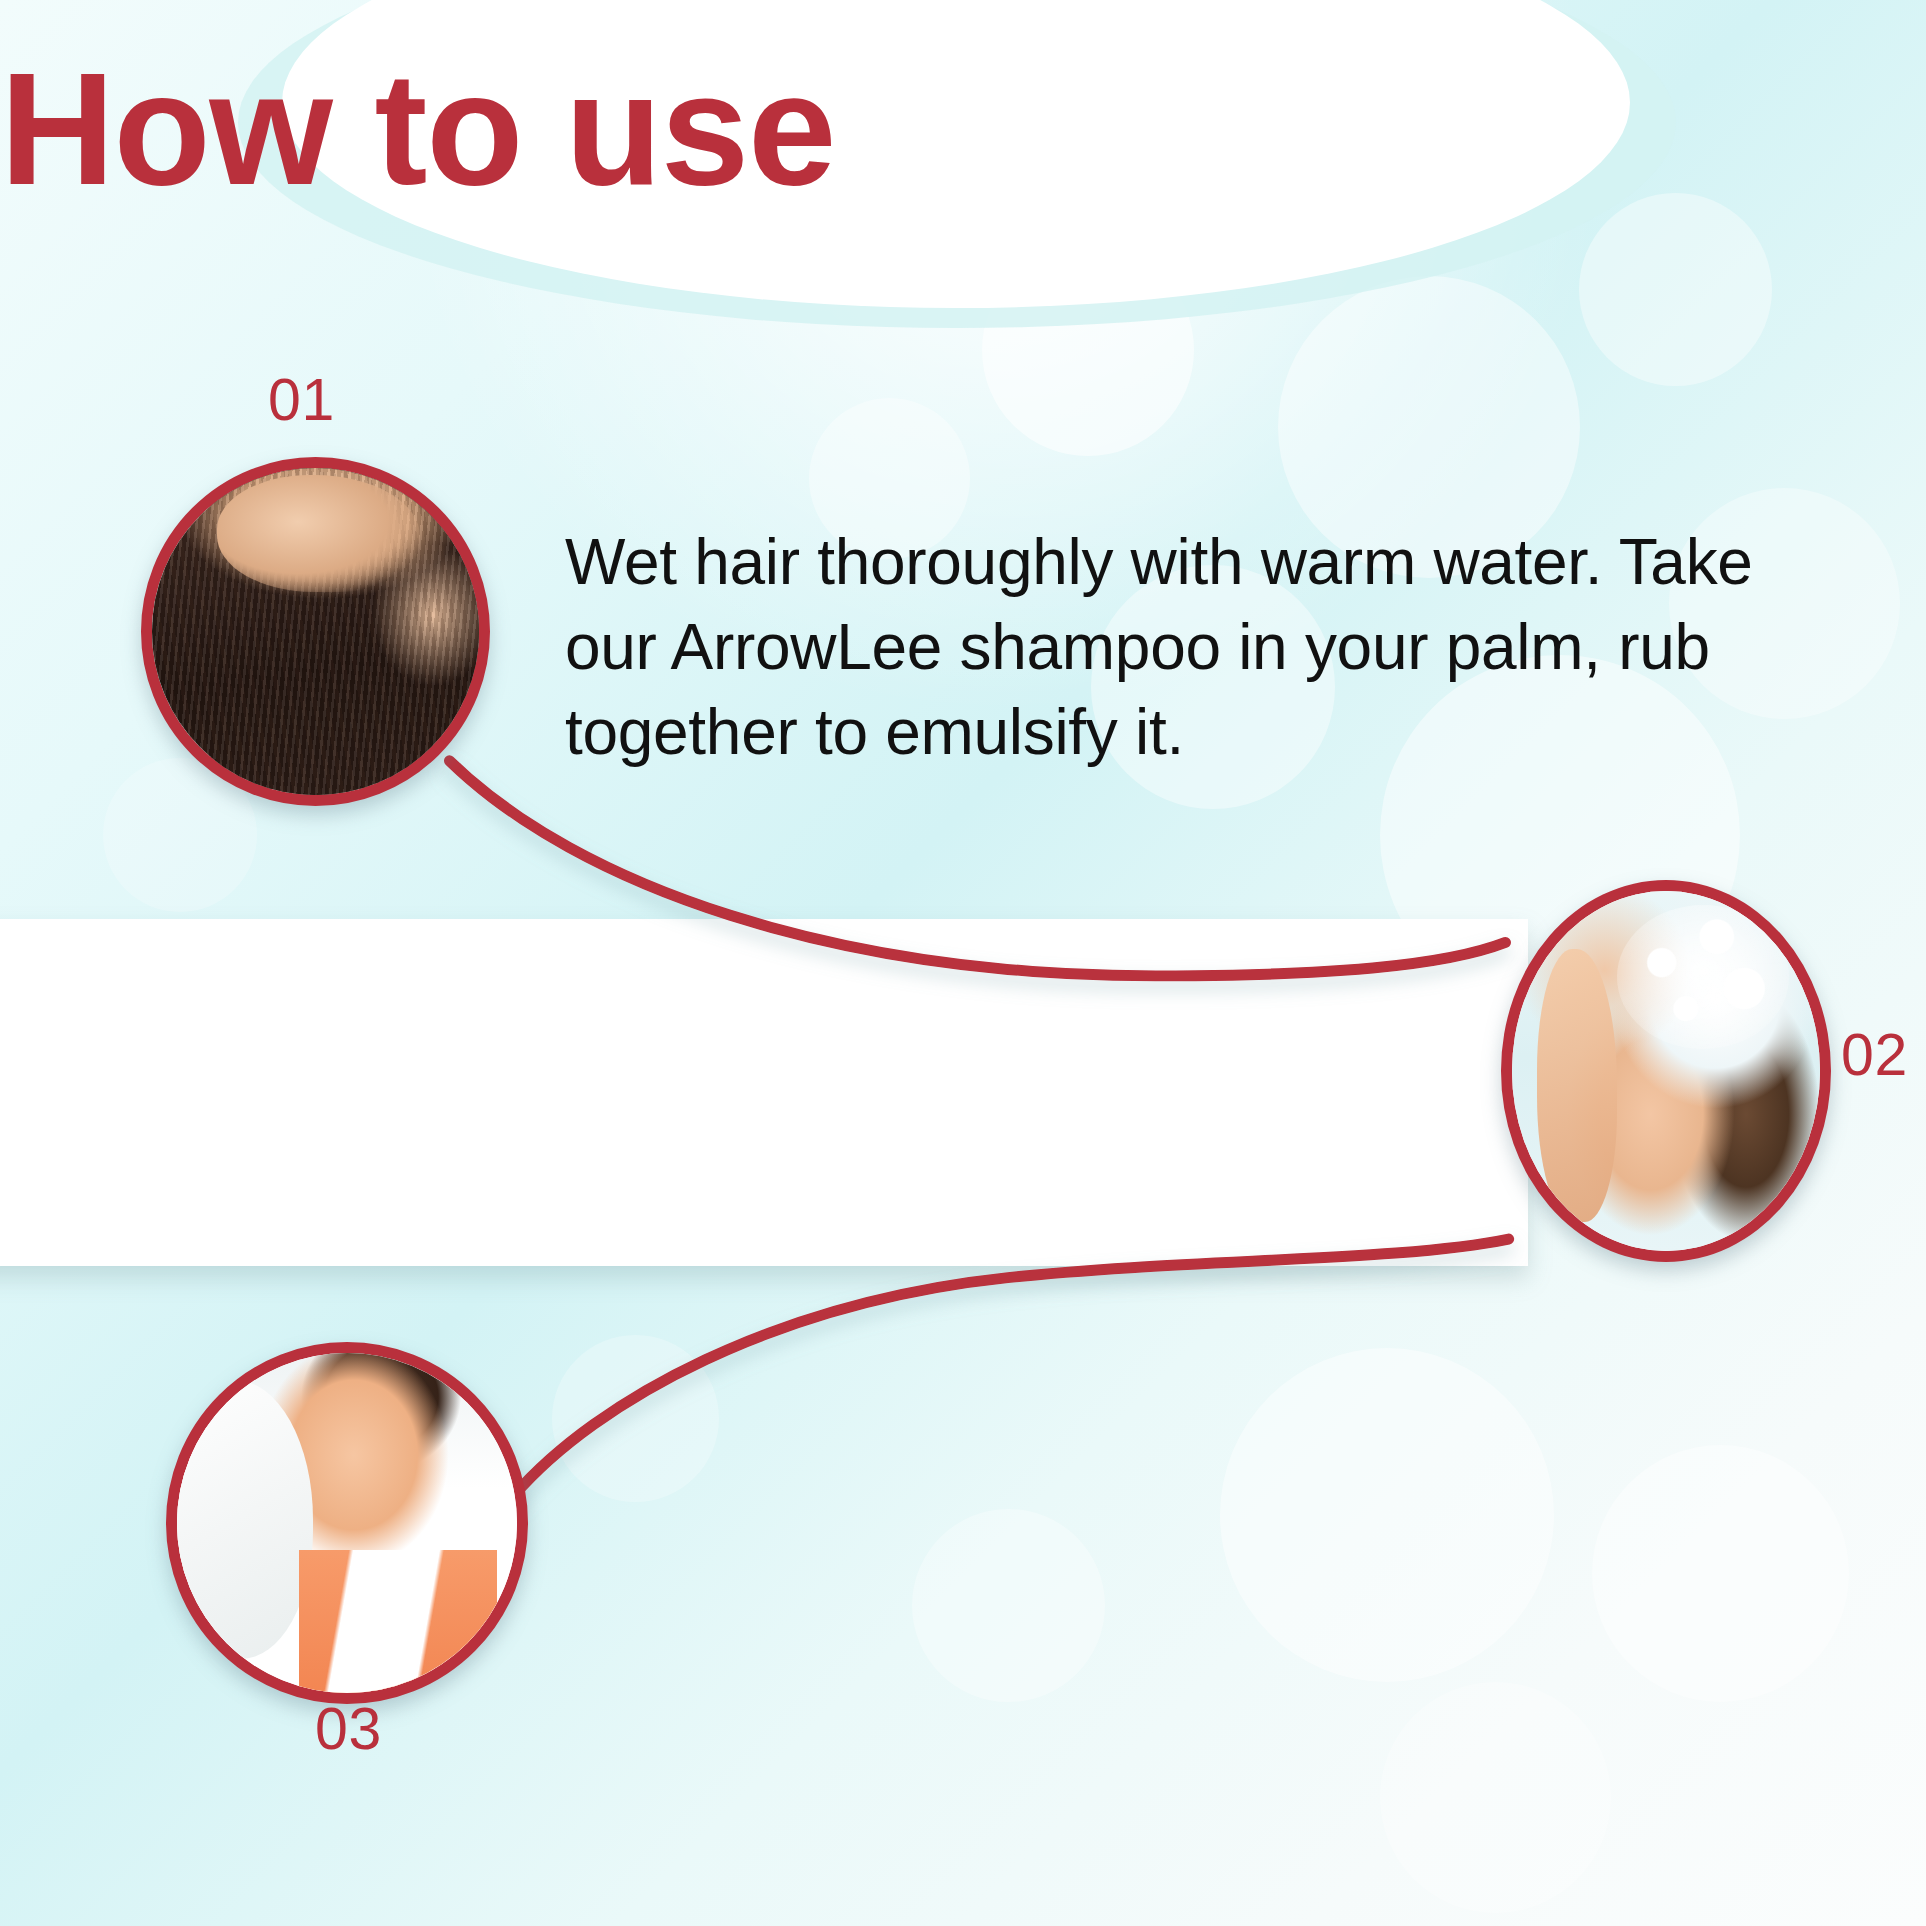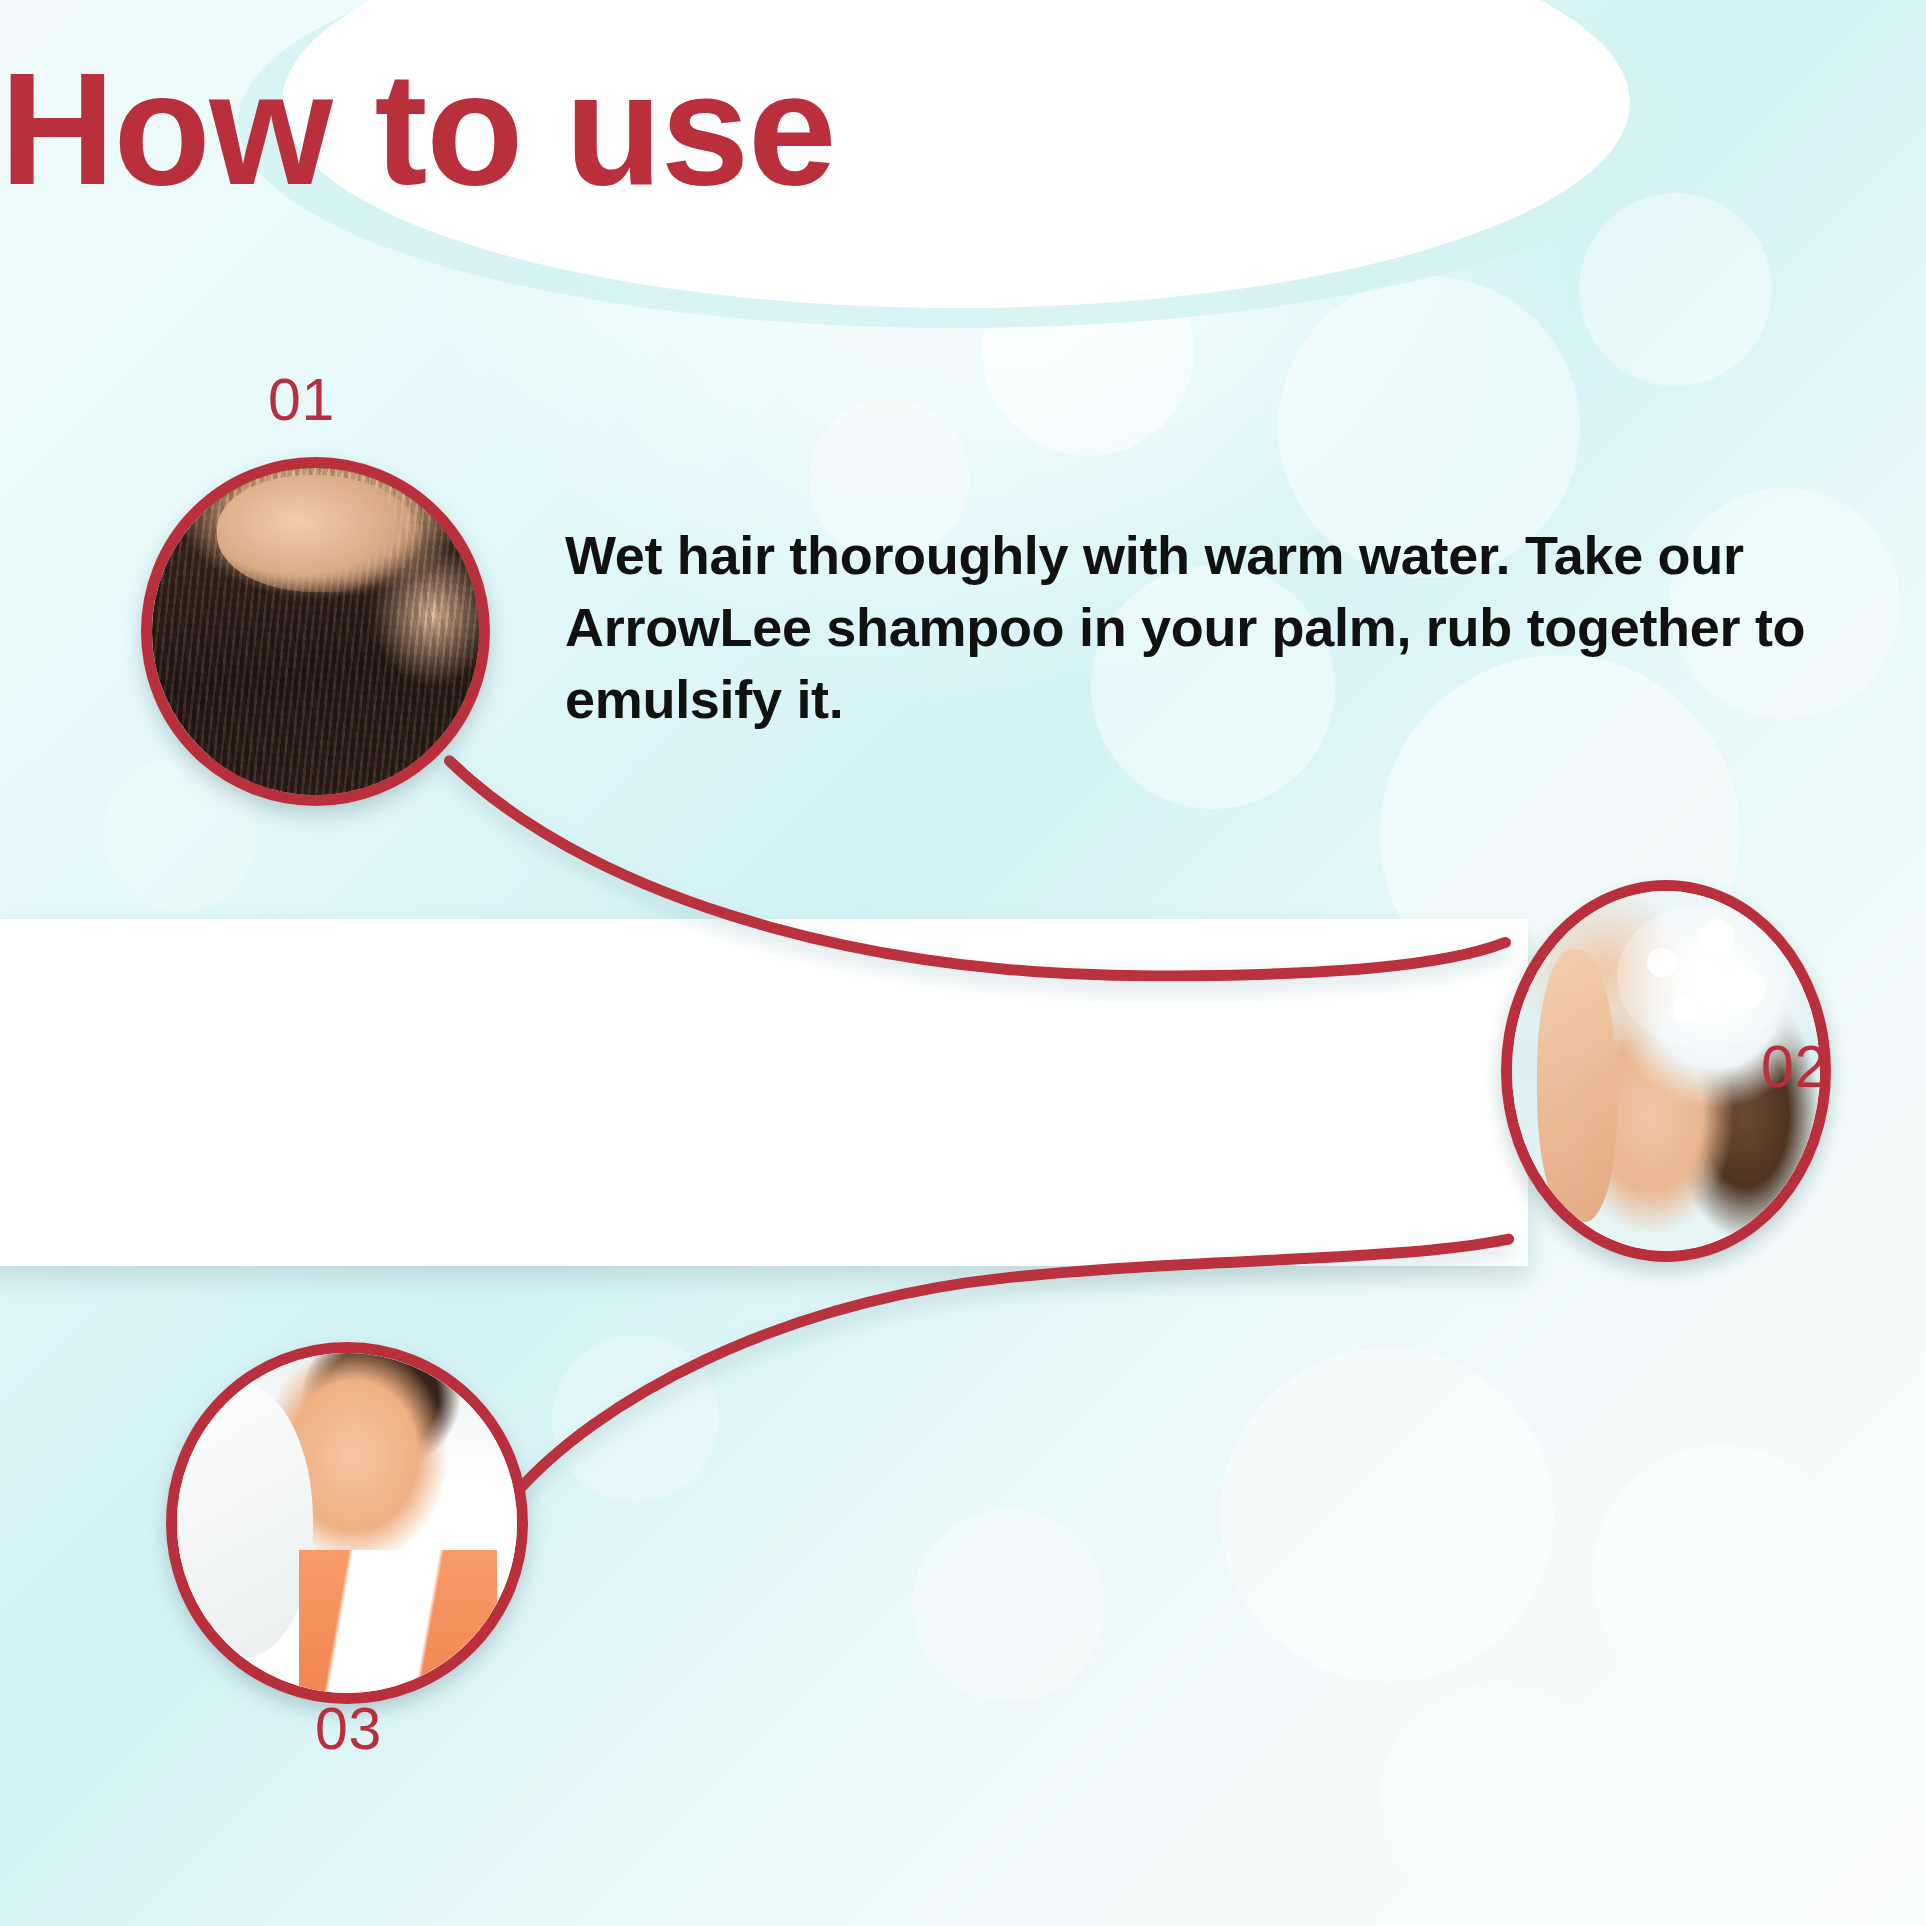--- a/index.html
+++ b/index.html
@@ -108,23 +108,23 @@
     font-weight: 400;
     line-height: 1;
     letter-spacing: 0.6px;
     text-align: right;
   }
 
   
   .body-text {
     position: absolute;
     color: #111111;
-    font-size: 54px;
+    font-size: 64px;
     line-height: 1.33;
-    font-weight: 700;
+    font-weight: 400;
     letter-spacing: -0.3px;
   }
 
   
   .ph1 {
     background:
       radial-gradient(ellipse 70% 42% at 52% 14%, #e9c4a6 0%, #d7a67f 38%, rgba(215,166,127,0) 62%),
       radial-gradient(ellipse 26% 30% at 86% 45%, #e6bb99 0%, rgba(230,187,153,0) 72%),
       linear-gradient(172deg, #4a3026 0%, #33211a 28%, #241611 60%, #2d1d16 100%),
       linear-gradient(90deg, #cfd8d6 0%, #cfd8d6 18%, #3a251c 18%, #3a251c 100%);
@@ -240,21 +240,21 @@
 
   <div class="step-num" style="left:268px;top:371px;">01</div>
   <div class="circle" style="left:141px;top:457px;width:327px;height:327px;">
     <div class="photo ph1"></div>
   </div>
   <div class="body-text" style="left:565px;top:520px;width:1258px;">Wet hair thoroughly with warm water. Take our ArrowLee shampoo in your palm, rub together to emulsify it.</div>
 
   <div class="circle" style="left:1501px;top:880px;width:308px;height:360px;border-radius:50%;">
     <div class="photo ph2"></div>
   </div>
-  <div class="step-num" style="left:1761px;top:1026px;margin-top:12px;">02</div>
+  <div class="step-num" style="left:1841px;top:1026px;">02</div>
 
   <div class="circle" style="left:166px;top:1342px;width:340px;height:340px;">
     <div class="photo ph3"></div>
   </div>
   <div class="step-num" style="left:315px;top:1700px;">03</div>
 
 </div>
 
 
 </body></html>

